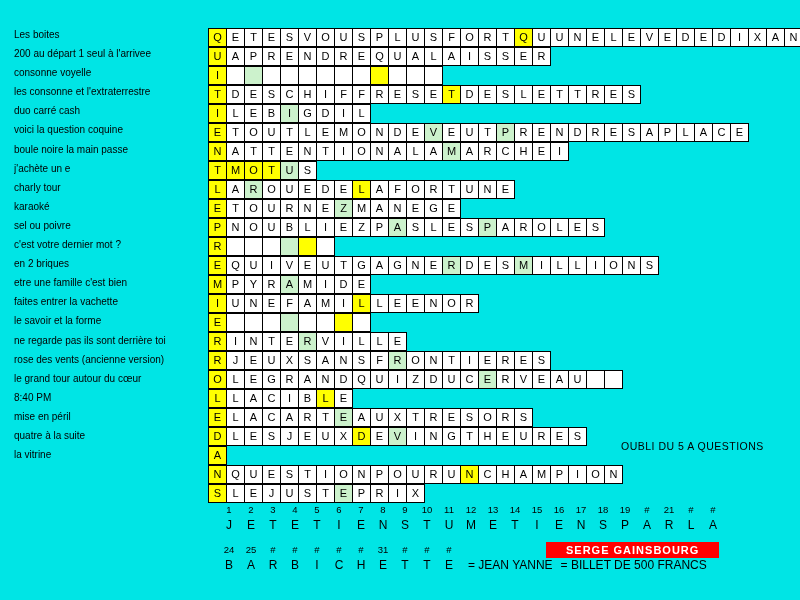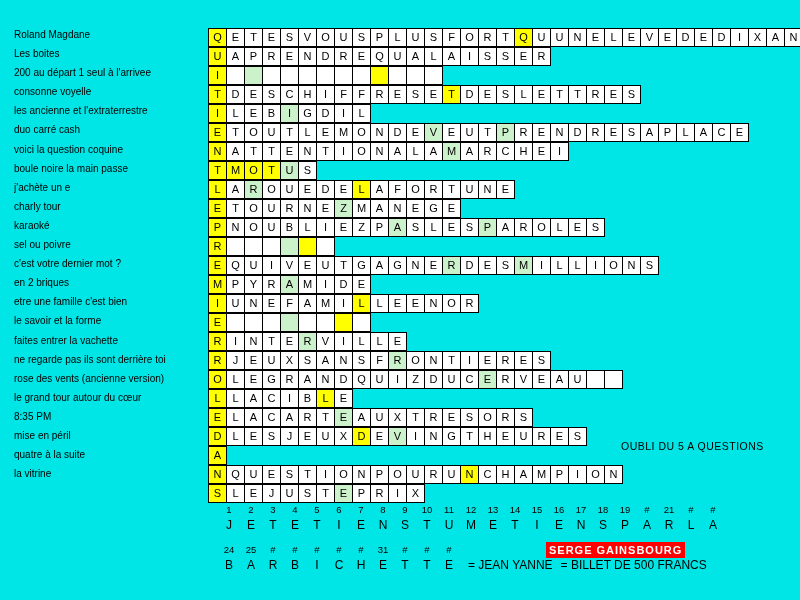--- a/index.html
+++ b/index.html
@@ -83,21 +83,21 @@
   .slot.n{ font-size:9.5px; }
   #strip1{ position:absolute; left:218px; top:12px; }
   #strip2{ position:absolute; left:218px; top:52px;text-decoration:underline; }
   #gains{
     position:absolute;
     left:546px; top:50px;
     background:#ff0000;
     color:#ffffff;
     font-size:11px;
     font-weight:bold;
-    padding:2px 3px;
+    padding:2px 20px;
     letter-spacing:1px;
     white-space:nowrap;
   }
   .inline-note{
     display:inline-block;
     font-size:12px;
     color:#000;
     padding-left:8px;
     white-space:nowrap;
   }
@@ -108,41 +108,40 @@
     color:#000;
     white-space:nowrap;
     letter-spacing:0.5px;
     margin-left:7px;
   }
 </style>
 </head>
 <body>
 
 <div id="clues">
-    <div class="clue">Roland Magdane</div>
     <div class="clue">Les boites</div>
     <div class="clue">200 au départ 1 seul à l'arrivee</div>
     <div class="clue">consonne voyelle</div>
-    <div class="clue">les ancienne et l'extraterrestre</div>
+    <div class="clue">les consonne et l'extraterrestre</div>
     <div class="clue">duo carré cash</div>
     <div class="clue">voici la question coquine</div>
     <div class="clue">boule noire la main passe</div>
     <div class="clue">j'achète un e</div>
     <div class="clue">charly tour</div>
     <div class="clue">karaoké</div>
     <div class="clue">sel ou poivre</div>
     <div class="clue">c'est votre dernier mot ?</div>
     <div class="clue">en 2 briques</div>
     <div class="clue">etre une famille c'est bien</div>
+    <div class="clue">faites entrer la vachette</div>
     <div class="clue">le savoir et la forme</div>
-    <div class="clue">faites entrer la vachette</div>
     <div class="clue">ne regarde pas ils sont derrière toi</div>
     <div class="clue">rose des vents (ancienne version)</div>
     <div class="clue">le grand tour autour du cœur</div>
-    <div class="clue">8:35 PM</div>
+    <div class="clue">8:40 PM</div>
     <div class="clue">mise en péril</div>
     <div class="clue">quatre à la suite</div>
     <div class="clue">la vitrine</div>
   </div>
 
 <div id="grid">
     <div class="row"><div class="cell key">Q</div><div class="cell">E</div><div class="cell">T</div><div class="cell">E</div><div class="cell">S</div><div class="cell">V</div><div class="cell">O</div><div class="cell">U</div><div class="cell">S</div><div class="cell">P</div><div class="cell">L</div><div class="cell">U</div><div class="cell">S</div><div class="cell">F</div><div class="cell">O</div><div class="cell">R</div><div class="cell">T</div><div class="cell key">Q</div><div class="cell">U</div><div class="cell">U</div><div class="cell">N</div><div class="cell">E</div><div class="cell">L</div><div class="cell">E</div><div class="cell">V</div><div class="cell">E</div><div class="cell">D</div><div class="cell">E</div><div class="cell">D</div><div class="cell">I</div><div class="cell">X</div><div class="cell">A</div><div class="cell">N</div></div>
     <div class="row"><div class="cell key">U</div><div class="cell">A</div><div class="cell">P</div><div class="cell">R</div><div class="cell">E</div><div class="cell">N</div><div class="cell">D</div><div class="cell">R</div><div class="cell">E</div><div class="cell">Q</div><div class="cell">U</div><div class="cell">A</div><div class="cell">L</div><div class="cell">A</div><div class="cell">I</div><div class="cell">S</div><div class="cell">S</div><div class="cell">E</div><div class="cell">R</div></div>
     <div class="row"><div class="cell key">I</div><div class="cell"></div><div class="cell hl"></div><div class="cell"></div><div class="cell"></div><div class="cell"></div><div class="cell"></div><div class="cell"></div><div class="cell"></div><div class="cell key"></div><div class="cell"></div><div class="cell"></div><div class="cell"></div></div>
     <div class="row"><div class="cell key">T</div><div class="cell">D</div><div class="cell">E</div><div class="cell">S</div><div class="cell">C</div><div class="cell">H</div><div class="cell">I</div><div class="cell">F</div><div class="cell">F</div><div class="cell">R</div><div class="cell">E</div><div class="cell">S</div><div class="cell">E</div><div class="cell key">T</div><div class="cell">D</div><div class="cell">E</div><div class="cell">S</div><div class="cell">L</div><div class="cell">E</div><div class="cell">T</div><div class="cell">T</div><div class="cell">R</div><div class="cell">E</div><div class="cell">S</div></div>

